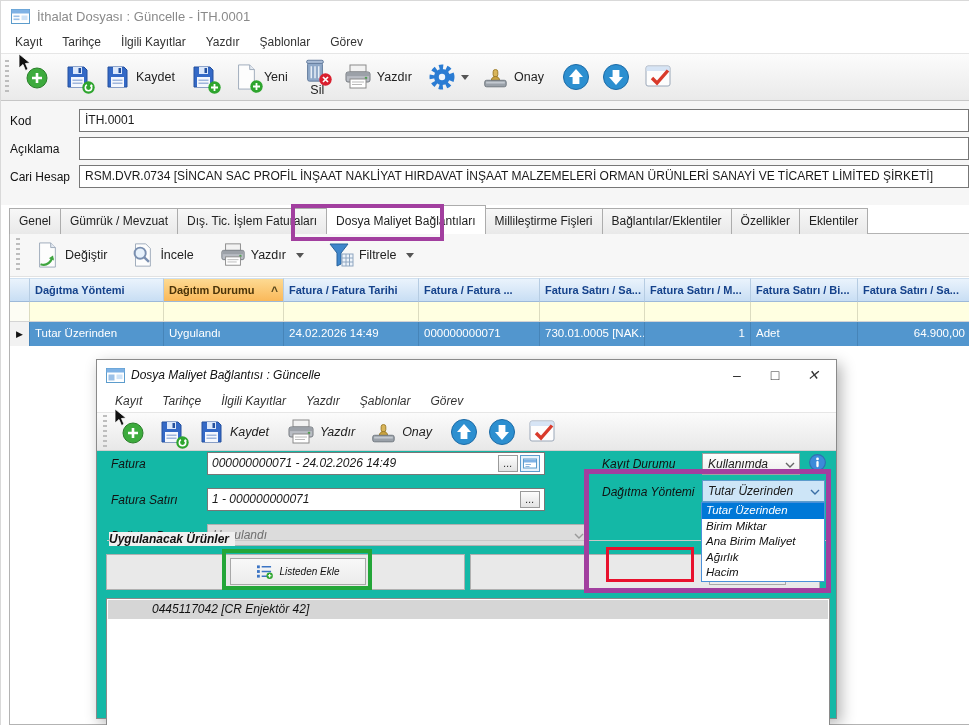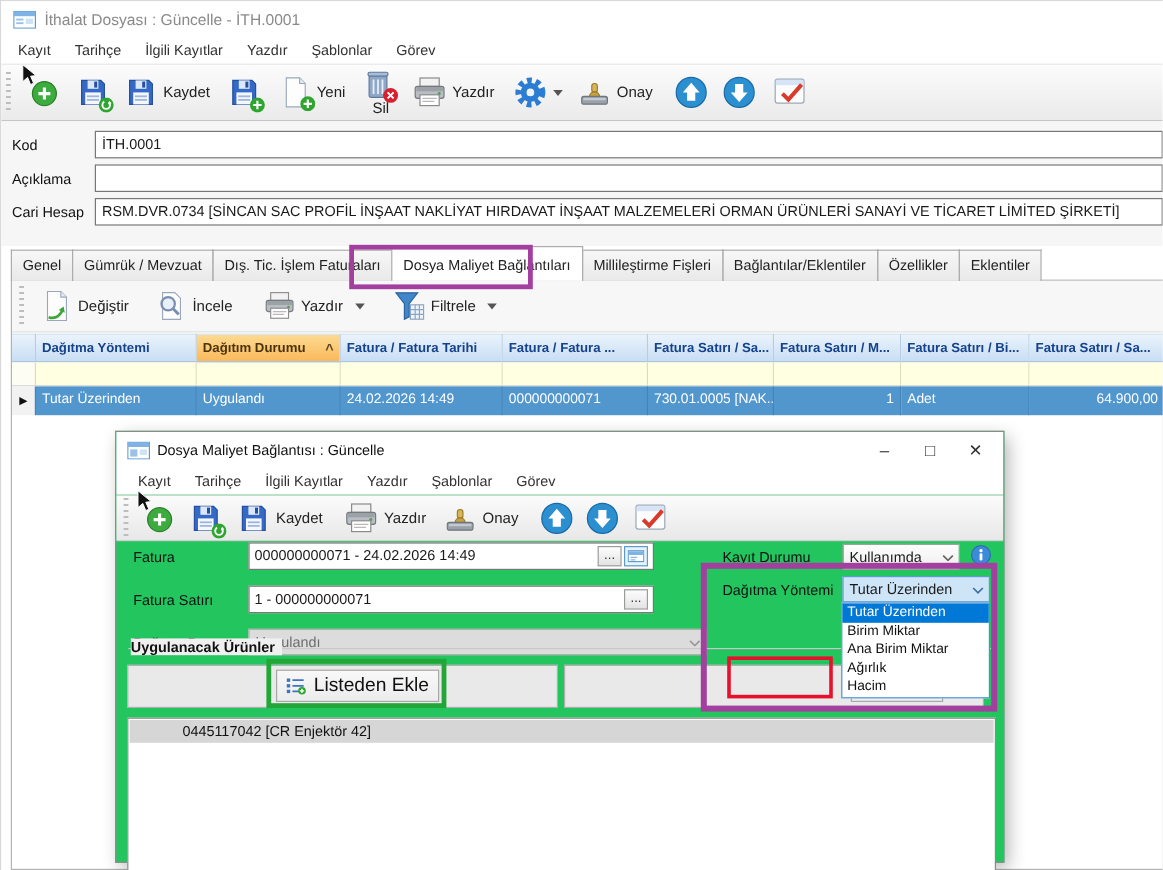--- a/index.html
+++ b/index.html
@@ -50,22 +50,22 @@
   .g-head .g-cell { height:24px; line-height:23px; font-size:11px; font-weight:bold; color:#15428b;
     background:linear-gradient(#eaf3fc,#c8def4); border-right:1px solid #b6cce2; border-bottom:1px solid #9db9d9; border-top:1px solid #cfe0f0; }
   .g-head .g-cell.sorted { background:linear-gradient(#fdda92,#fab95a); color:#4a3308; position:relative; }
   .sort-mark { position:absolute; right:5px; top:1px; font-size:12px; font-weight:bold; color:#5b4a1e; }
   .g-filter .g-cell { height:20px; background:#ffffe1; border-right:1px solid #dcdcc0; border-bottom:1px solid #d4d4d4; }
   .g-filter .g-cell.marker { background:#fdfdf4; }
   .g-data .g-cell { height:24px; line-height:23px; font-size:11.5px; color:#fff; background:#5296ce; border-right:1px solid #4684b8; }
   .g-data .g-cell.marker { background:#f2f2f2; color:#111; text-align:center; padding:0; font-size:9px; line-height:24px; }
   .num { text-align:right; }
   
-  .dialog { position:absolute; left:95px; top:358px; width:741px; height:360px; background:#22c55e;
-    border:1px solid #8a8a8a; box-shadow:4px 5px 14px rgba(0,0,0,.30); z-index:10; }
+  .dialog { position:absolute; left:95px; top:358px; width:741px; height:360px; background:#14b8a6;
+    border:1px solid #8a8a8a; box-shadow:4px 5px 14px rgba(0,0,0,.30); z-index:10;font-style:italic; }
   .dlg-titlebar { position:absolute; left:0; top:0; width:100%; height:30px; background:#fff; }
   .dlg-title { position:absolute; left:34px; top:8px; font-size:12px; color:#111; }
   .dlg-controls { position:absolute; right:4px; top:0; height:30px; display:flex; }
   .dlg-ctl { width:38px; height:30px; text-align:center; line-height:30px; font-size:14px; color:#333; }
   .dlg-menubar { position:absolute; left:0; top:30px; width:100%; height:22px; background:#fff; display:flex; align-items:center; }
   .dlg-toolbar { position:absolute; left:0; top:52px; width:100%; height:39px;
     background:linear-gradient(#fbfbfb,#e8e8e8); border-top:1px solid #e6e6e6; border-bottom:1px solid #cfcfcf;
     display:flex; align-items:center; }
   .fld-label { position:absolute; font-size:12px; color:#111; white-space:nowrap; }
   .fld-input { position:absolute; height:23px; background:#fff; border:1px solid #777; font-size:12px;
@@ -80,21 +80,21 @@
   .combo.disabled { background:#dcdcdc; color:#6e6e6e; border-color:#b0b0b0; }
   .combo.focused { background:#cde5f7; border-color:#5c9ccc; }
   .ddlist { position:absolute; left:604px; top:142px; width:124px; height:80px; background:#fff;
     border:1px solid #4a90d9; z-index:20; }
   .dd-item { height:15.5px; font-size:11.5px; line-height:15.5px; padding-left:4px; white-space:nowrap; color:#111; }
   .dd-item.selected { background:#0078d7; color:#fff; }
   .group-label { position:absolute; left:12px; top:172px; font-size:12px; font-weight:bold; color:#111; background:#f0f0f0; padding-right:6px; z-index:1; }
   .group-line { position:absolute; left:10px; right:10px; top:180px; border-top:1px solid #c8c8c8; }
   .btn-panel { position:absolute; top:194px; height:36px; background:#e9e9e9; border:1px solid #b0b0b0; }
   .dlg-btn { position:absolute; height:27px; background:linear-gradient(#f8f8f8,#ececec); border:1px solid #a8a8a8;
-    display:flex; align-items:center; justify-content:center; font-size:16px; color:#111; }
+    display:flex; align-items:center; justify-content:center; font-size:10px; color:#111; }
   .dlg-btn .icon { margin-right:6px; }
   .prod-list { position:absolute; left:9px; top:238px; width:724px; height:136px; background:#fff;
     border:1px solid #8a8a8a; }
   .prod-item { position:absolute; left:1px; right:1px; top:1px; height:19px; background:#d6d6d6;
     font-size:12px; line-height:19px; padding-left:44px; white-space:nowrap; color:#111; }
   
   .ann { position:absolute; background:transparent; z-index:50; }
   .ann-purple-tab { left:290px; top:203px; width:153px; height:37px; border:4px solid #a23f9f; }
   .ann-purple-combo { left:583px; top:468px; width:247px; height:124px; border:5px solid #a23f9f; }
   .ann-green { left:221px; top:548px; width:150px; height:41px; border:4px solid #23a638; }
@@ -538,21 +538,21 @@
     <span class="fld-label" style="left:505px; top:125px;">Dağıtma Yöntemi</span>
     <div class="combo focused" style="left:605px; top:120px; width:123px;">
       <span>Tutar Üzerinden</span>
       <svg class="chev" width="10" height="6" viewBox="0 0 10 6">
           <polyline points="1,1 5,5 9,1" fill="none" stroke="#3a6ea5" stroke-width="1.4"></polyline>
         </svg>
     </div>
     <div class="ddlist">
       <div class="dd-item selected">Tutar Üzerinden</div>
       <div class="dd-item">Birim Miktar</div>
-      <div class="dd-item">Ana Birim Miktar</div>
+      <div class="dd-item">Ana Birim Maliyet</div>
       <div class="dd-item">Ağırlık</div>
       <div class="dd-item">Hacim</div>
     </div>
 
     <div class="group-line"></div>
     <span class="group-label">Uygulanacak Ürünler</span>
     <div class="btn-panel" style="left:9px; width:359px;"></div>
     <div class="btn-panel" style="left:373px; width:350px;"></div>
     <div class="dlg-btn" style="left:133px; top:198px; width:136px;">
       <span class="icon">

